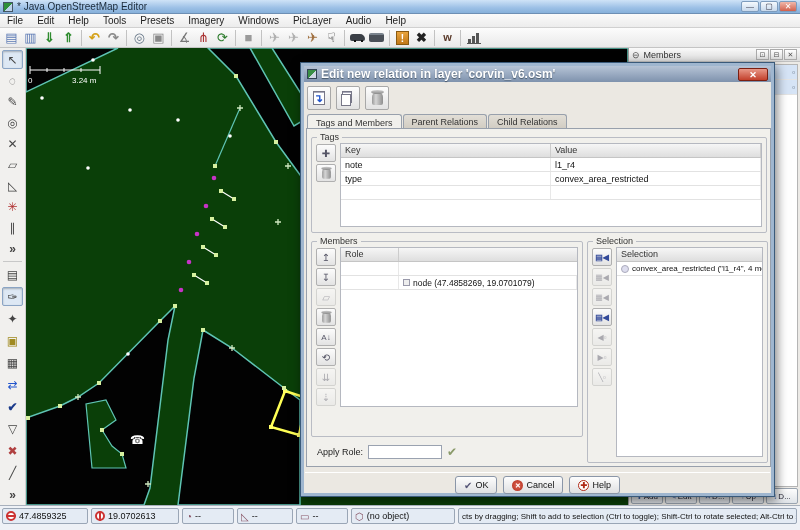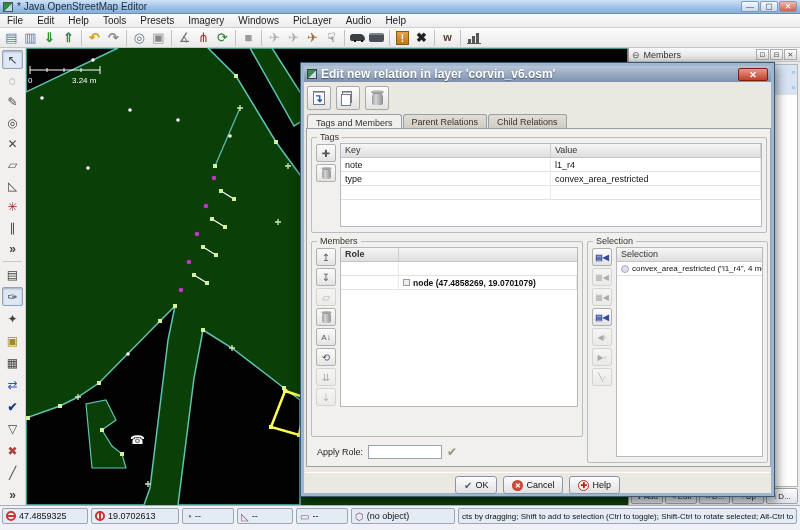--- a/index.html
+++ b/index.html
@@ -443,21 +443,21 @@
         <div class="sbtn">↧</div>
         <div class="sbtn disabled">▱</div>
         <div class="sbtn">
             <span class="trash" style="transform:scale(.8)"></span>
           </div>
         <div class="sbtn" style="font-size:8px">A↓</div>
         <div class="sbtn">⟲</div>
         <div class="sbtn disabled">⇊</div>
         <div class="sbtn disabled">⇣</div>
       </div>
-      <div class="jtable" style="left:28px; top:5px; right:4px; height:160px;font-weight:bold;">
+      <div class="jtable" style="left:28px; top:5px; right:4px; height:160px;">
         <div class="thead">
           <div class="th" style="width:58px">Role</div>
         </div>
         <div class="trow">
           <div class="td" style="width:58px"></div>
         </div>
         <div class="trow">
           <div class="td" style="width:58px"></div>
           <div class="td" style="flex:1">
               <span class="node-ico"></span>

